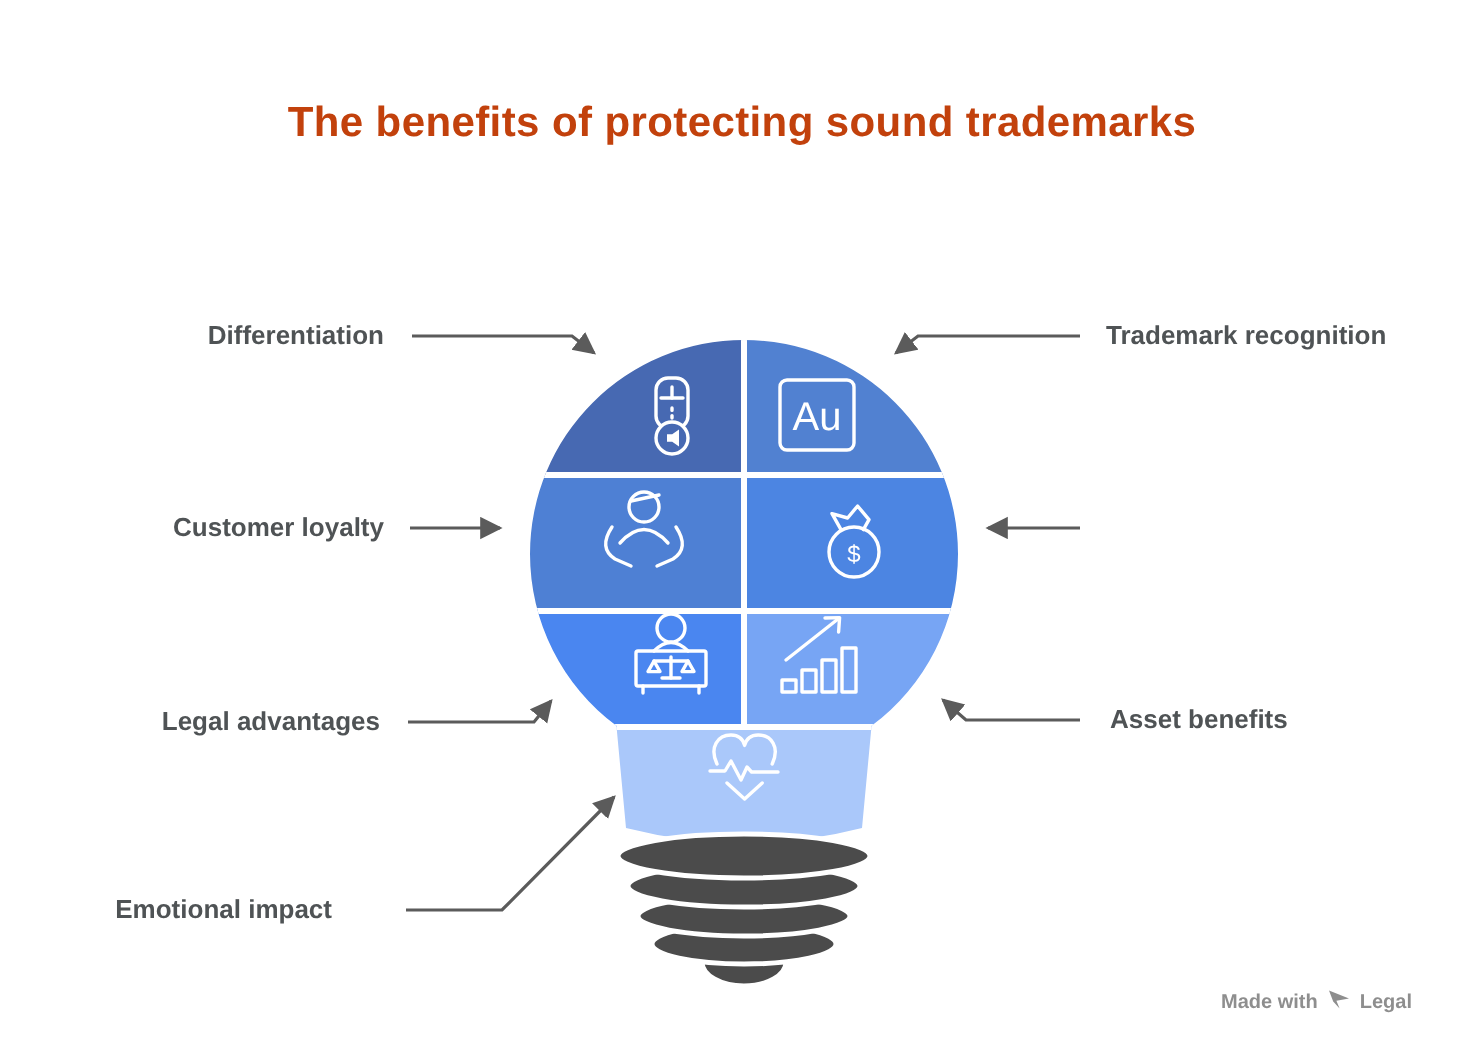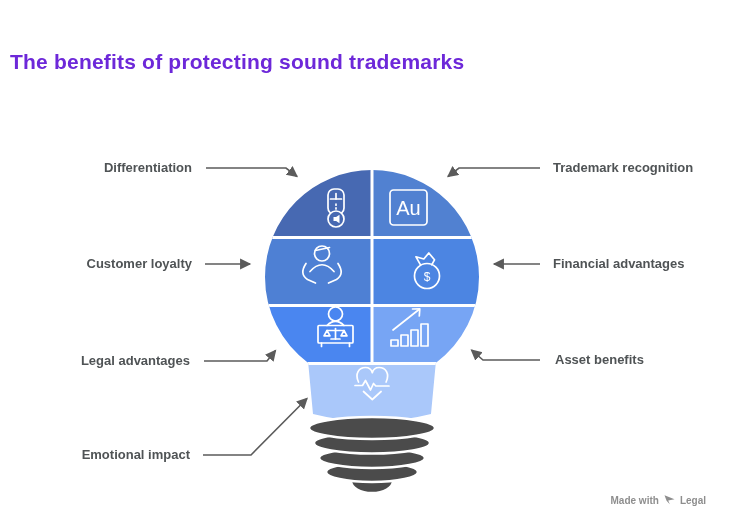--- a/index.html
+++ b/index.html
@@ -1,33 +1,33 @@
 <!DOCTYPE html>
 <html><head>
 <meta charset="utf-8">
 <style>
   html,body{margin:0;padding:0;background:#fff;}
   .canvas{
     position:relative;width:732px;height:531px;background:#ffffff;
     font-family:"Liberation Sans", sans-serif;overflow:hidden;
   }
   .title{
-    position:absolute;top:50px;left:10px;right:0;
-    font-size:21px;font-weight:700;color:#6d28d9;letter-spacing:.2px;margin:0;
+    position:absolute;top:50px;left:10px;right:0;text-align:center;
+    font-size:21px;font-weight:700;color:#c2410c;letter-spacing:.2px;margin:0;
   }
   .diagram-svg{position:absolute;left:0;top:0;}
   .label{
     position:absolute;font-size:13px;font-weight:600;color:#4f5355;
     line-height:16px;white-space:nowrap;
   }
   .label.left{text-align:left;}
   .lbl-differentiation{right:540px;top:160px;}
   .lbl-customer-loyalty{right:540px;top:256px;}
   .lbl-legal-advantages{right:542px;top:353px;padding-left:16px;}
-  .lbl-emotional-impact{right:542px;top:447px;margin-left:20px;}
+  .lbl-emotional-impact{right:566px;top:447px;margin-left:20px;}
   .lbl-trademark-recognition{left:553px;top:160px;}
   .lbl-financial-advantages{left:553px;top:256px;}
   .lbl-asset-valuation{left:555px;top:352px;}
   .footer{
     position:absolute;top:494px;right:26px;display:flex;align-items:center;gap:5px;
     font-size:10px;font-weight:600;color:#8e8e8e;text-decoration:none;cursor:pointer;margin-left:32px;
   }
   .footer .napkin-glyph{display:inline-block;}
 </style>
 </head>
@@ -138,21 +138,20 @@
       <path d="M540,264 H494" marker-end="url(#ah)"></path>
       <path d="M204,361 H267 L275.5,350.5" marker-end="url(#ah)"></path>
       <path d="M540,360 H483 L471.5,350" marker-end="url(#ah)"></path>
       <path d="M203,455 H251 L307,398.5" marker-end="url(#ah)"></path>
     </g>
   </svg>
 
   <div class="label left lbl-differentiation">Differentiation</div>
   <div class="label left lbl-customer-loyalty">Customer loyalty</div>
   <div class="label lbl-trademark-recognition">Trademark recognition</div>
-  <div class="label lbl-financial-advantages">Financial advantages</div>
   <div class="label left lbl-legal-advantages">Legal advantages</div>
   <div class="label lbl-asset-valuation">Asset benefits</div>
   <div class="label left lbl-emotional-impact">Emotional impact</div>
 
   <a class="footer">
     <span>Made with</span>
     <span class="napkin-glyph">
       <svg width="11" height="11" viewBox="0 0 11 11">
         <path d="M0.5,1.2 L10.5,5.2 L4.2,6.4 L5.8,10.3 L2.6,6.8 Z" fill="#8e8e8e"></path>
       </svg>

